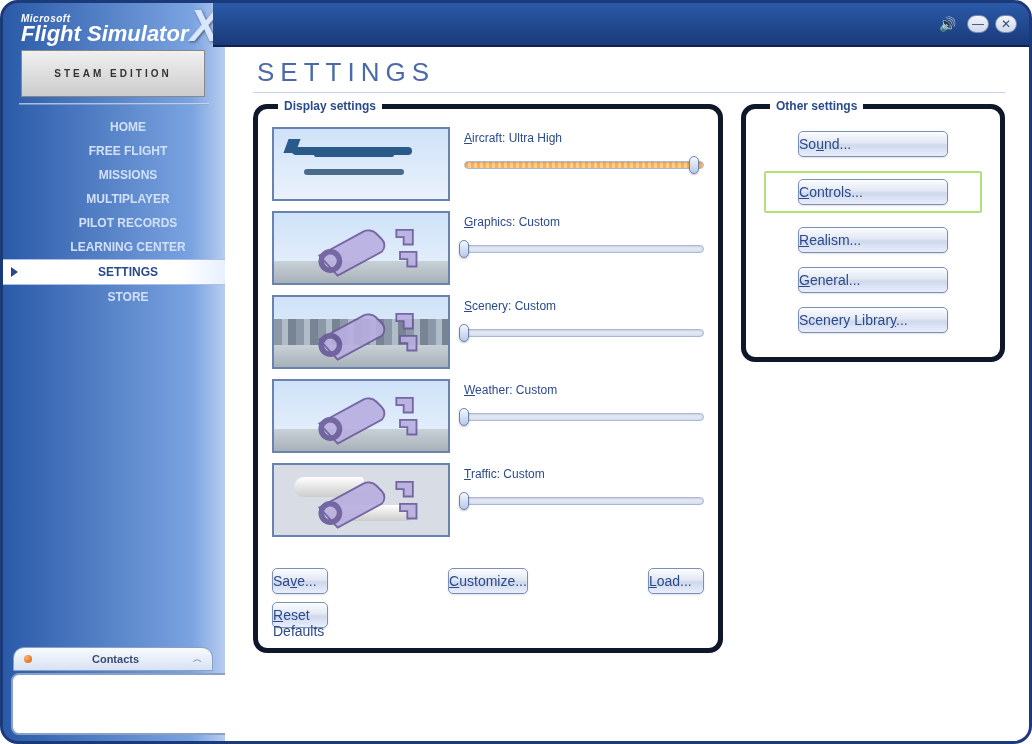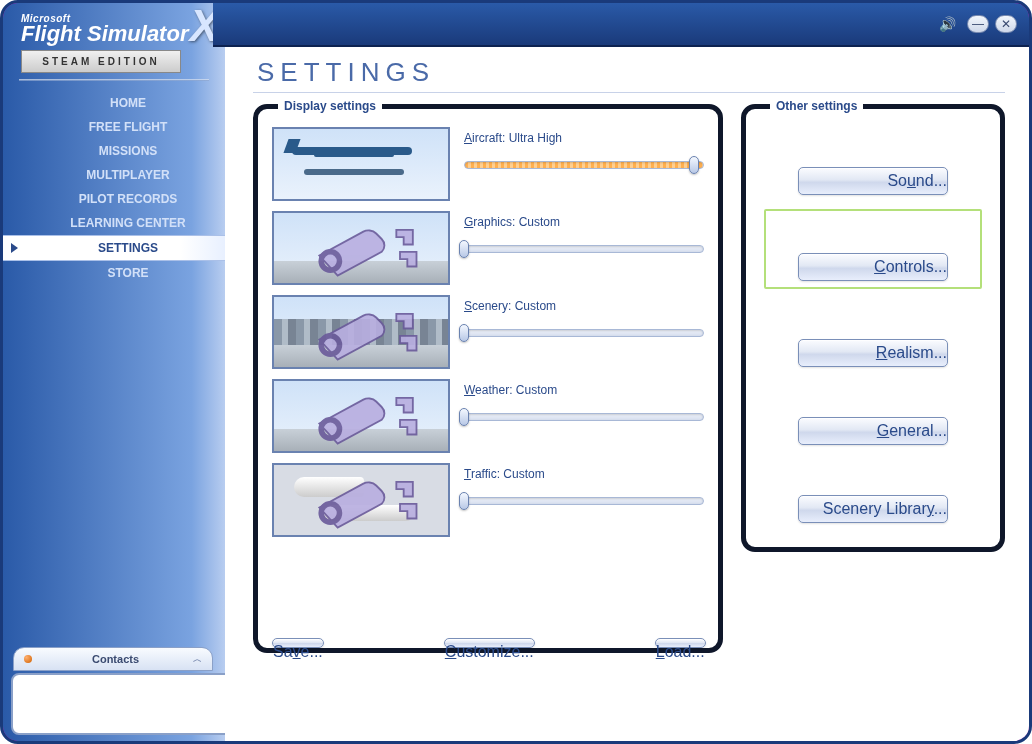--- a/index.html
+++ b/index.html
@@ -78,23 +78,23 @@
     text-shadow:1px 1px 3px rgba(0,0,0,0.5);
   }
   .logo-banner {
     margin-top:6px;
     background: linear-gradient(#f0f0f0,#cccccc);
     color:#333;
     font-weight:bold;
     font-size:10px;
     letter-spacing:3px;
     text-align:center;
-    padding:5px 0;
+    padding:17px 0;
     border:1px solid #888;
-    width:160px;
+    width:184px;
   }
   .logo-sep {
     margin: 4px 16px 6px 16px;
     height:2px;
     background: linear-gradient(#fff,#6a8ac0);
     opacity:0.7;
   }
   .nav { list-style:none; padding:4px 0; }
   .nav li {
     color:#d2e0f8;
@@ -276,26 +276,25 @@
     grid-template-columns: 1fr 1fr 1fr;
     grid-auto-rows: 26px;
     column-gap: 120px;
     row-gap: 8px;
   }
   .fsx-btn{
     background: linear-gradient(#fbfcff 0%,#e2e8f4 45%,#cfd8ec 55%,#e8eefc 100%);
     border:1px solid #7a8fb8;
     border-radius:5px;
     color:#2a4a8a;
-    font-size:16px;
-    text-align:right;
+    font-size:14px;
+    text-align:left;
     padding: 4px 0;
     cursor:pointer;
     box-shadow: 0 1px 1px rgba(255,255,255,0.8) inset, 0 1px 2px rgba(0,0,0,0.12);
-    margin-top: 36px;
   }
   .fsx-btn .hot{ text-decoration: underline; }
 
   .other-list{
     display:flex; flex-direction:column; gap:14px; align-items:center;
   }
   .other-list .fsx-btn{ width:150px; padding:4px 0; }
   .highlight-box{
     border:2px solid #b4e07a;
     padding:6px 32px;
@@ -457,20 +456,23 @@
         <div class="bottom-buttons">
           <div class="fsx-btn">
             <span>Sa</span><span class="hot">v</span><span>e...</span>
           </div>
           <div class="fsx-btn">
             <span></span><span class="hot">C</span><span>ustomize...</span>
           </div>
           <div class="fsx-btn">
             <span></span><span class="hot">L</span><span>oad...</span>
           </div>
+          <div class="fsx-btn">
+            <span></span><span class="hot">R</span><span>eset Defaults</span>
+          </div>
         </div>
       </fieldset>
 
       <fieldset class="panel other">
         <legend>Other settings</legend>
         <div class="other-list" id="other-list">
             <div class="fsx-btn"><span>So</span><span class="hot">u</span><span>nd...</span></div>
             <div class="highlight-box">
               <div class="fsx-btn"><span></span><span class="hot">C</span><span>ontrols...</span></div>
             </div>

